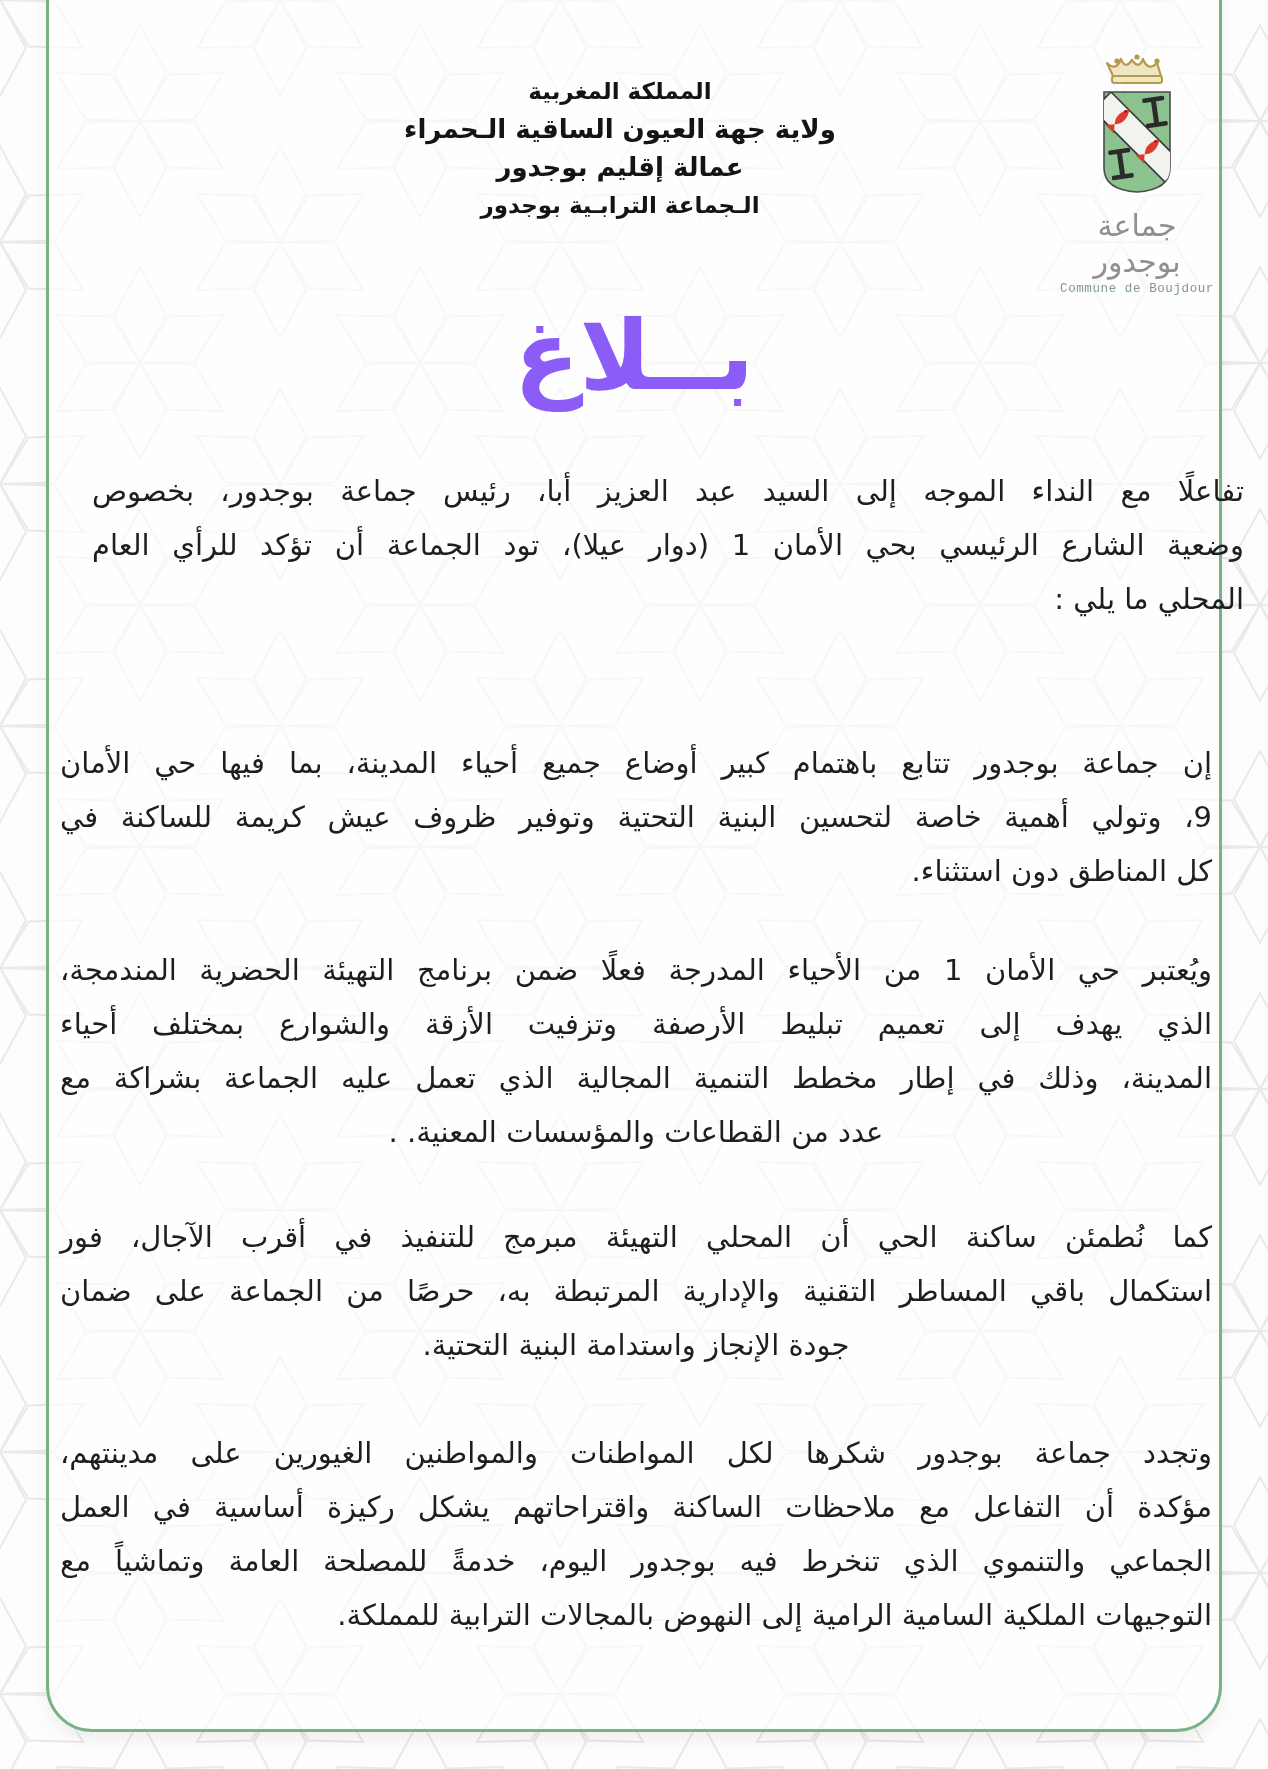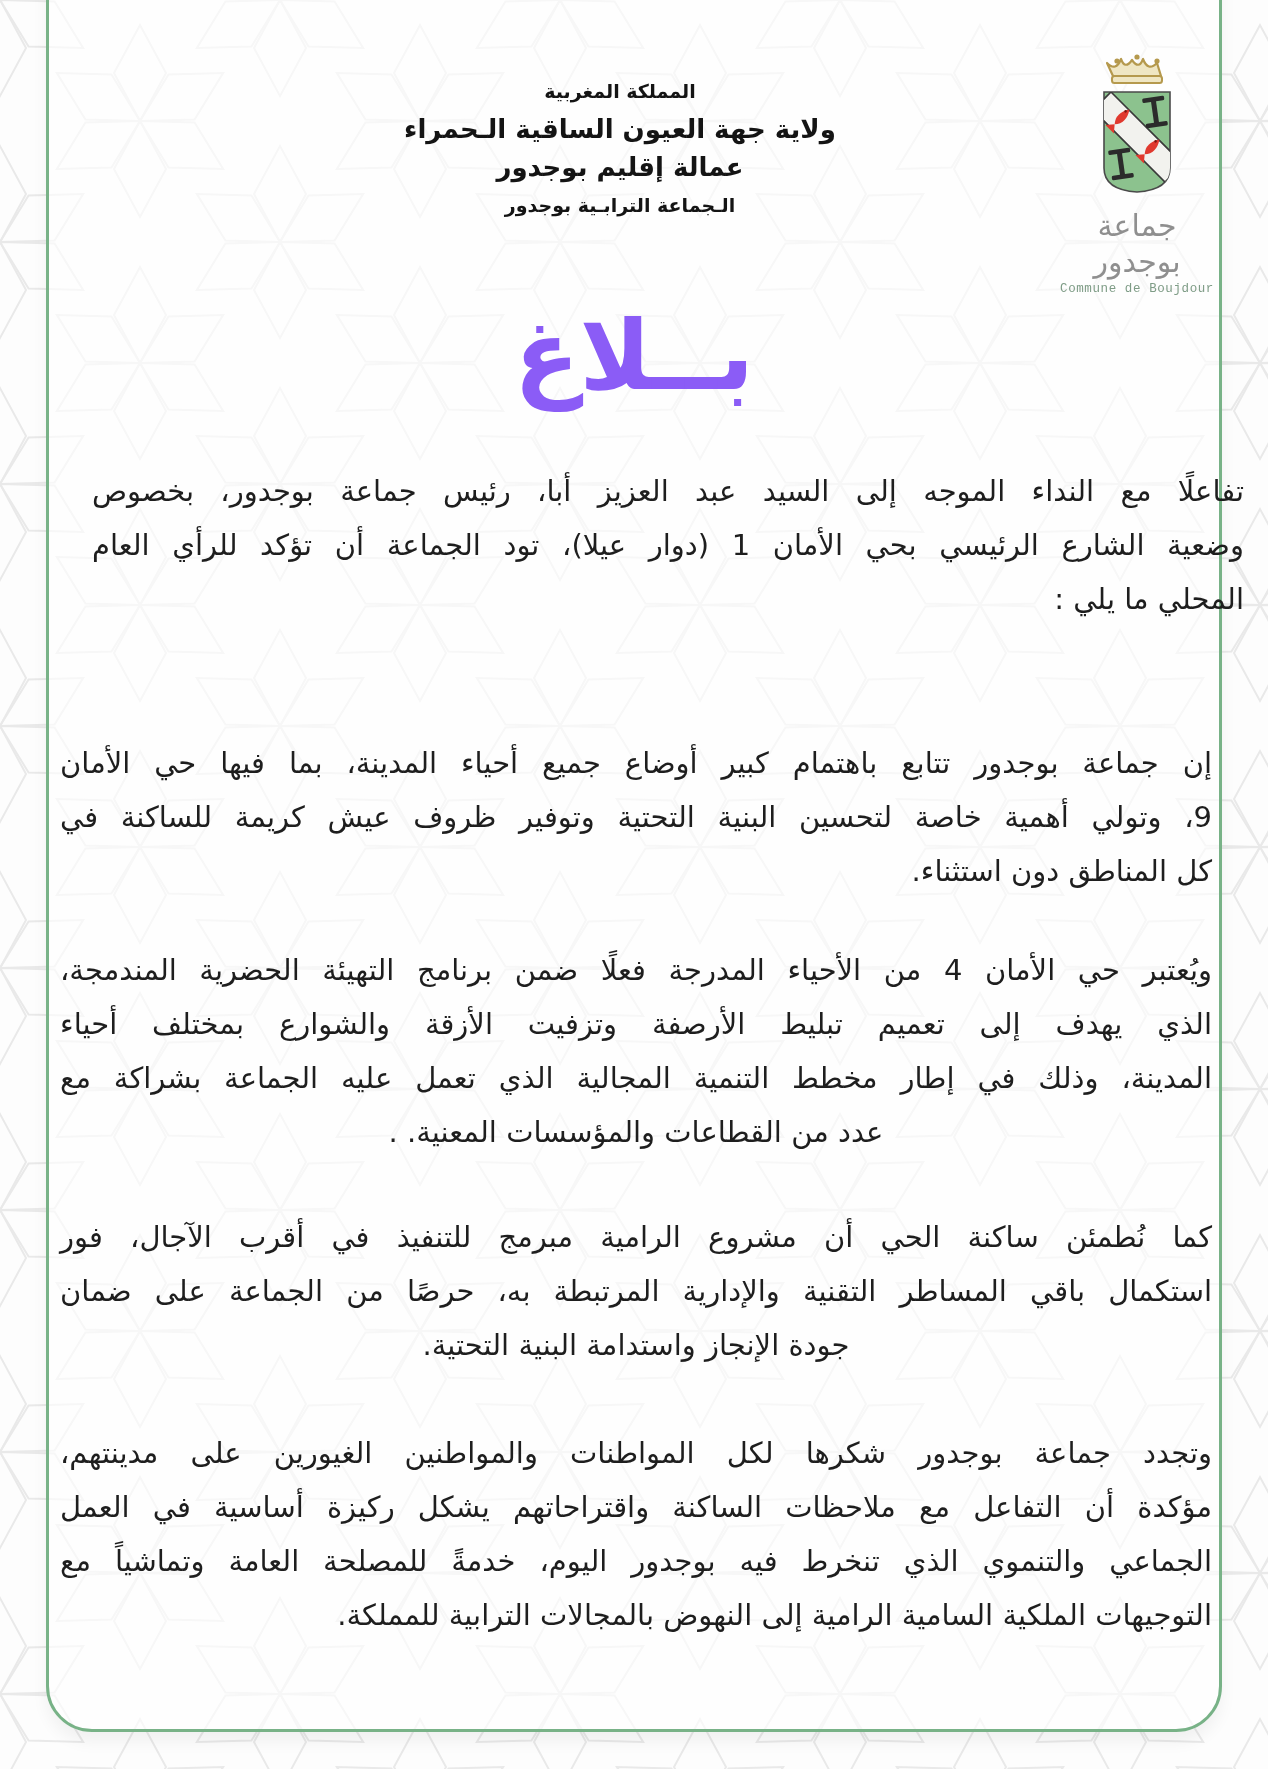--- a/index.html
+++ b/index.html
@@ -3,21 +3,21 @@
 <meta charset="utf-8">
 <style>
   html,body{margin:0;padding:0;background:#ffffff;}
   .page{position:relative;width:1268px;height:1769px;overflow:hidden;background:#fdfdfd;
         font-family:"DejaVu Sans","Liberation Sans",sans-serif;color:#1c1c1c;}
   .bg-svg{position:absolute;left:0;top:0;}
   .card{position:absolute;left:46px;top:-80px;width:1170px;height:1806px;
         border:3px solid #78B287;border-radius:46px;
         background:rgba(255,255,255,0.62);box-shadow:0 10px 16px rgba(0,0,0,0.05);}
   .header-block{position:absolute;top:72px;left:170px;width:900px;text-align:center;}
-  .hline{line-height:38px;font-size:19px;font-weight:bold;color:#141414;letter-spacing:0px;}
+  .hline{line-height:38px;font-size:23px;font-weight:bold;color:#141414;letter-spacing:0px;}
   .hline.h2{font-size:26px;}
   .logo-block{position:absolute;left:1035px;top:48px;width:156px;text-align:center;direction:rtl;margin-left:24px;}
   .logo-ar{font-size:30px;color:#8f8f8f;line-height:36px;margin-top:4px;}
   .logo-fr{font-size:12.5px;color:#7E9C86;letter-spacing:0.6px;direction:ltr;margin-top:2px;
            font-family:Liberation Mono, monospace;}
   .main-title{position:absolute;top:276px;left:0;width:100%;height:170px;
               text-align:center;font-size:96px;font-weight:bold;line-height:160px;color:#8b5cf6;}
   .para{position:absolute;left:60px;width:1152px;font-size:29px;line-height:54px;
         direction:rtl;color:#1e1e1e;}
   .p1{top:464px;margin-left:32px;} .p2{top:736px;} .p3{top:943px;} .p4{top:1210px;} .p5{top:1426px;}
@@ -120,28 +120,28 @@
     <div class="pline end-right">المحلي ما يلي :</div>
   </div>
 
   <div class="para p2">
     <div class="pline">إن جماعة بوجدور تتابع باهتمام كبير أوضاع جميع أحياء المدينة، بما فيها حي الأمان</div>
     <div class="pline">9، وتولي أهمية خاصة لتحسين البنية التحتية وتوفير ظروف عيش كريمة للساكنة في</div>
     <div class="pline end-right">كل المناطق دون استثناء.</div>
   </div>
 
   <div class="para p3">
-    <div class="pline">ويُعتبر حي الأمان 4 من الأحياء المدرجة فعلًا ضمن برنامج التهيئة الحضرية المندمجة،</div>
+    <div class="pline">ويُعتبر حي الأمان 1 من الأحياء المدرجة فعلًا ضمن برنامج التهيئة الحضرية المندمجة،</div>
     <div class="pline">الذي يهدف إلى تعميم تبليط الأرصفة وتزفيت الأزقة والشوارع بمختلف أحياء</div>
     <div class="pline">المدينة، وذلك في إطار مخطط التنمية المجالية الذي تعمل عليه الجماعة بشراكة مع</div>
     <div class="pline end-center">عدد من القطاعات والمؤسسات المعنية. .</div>
   </div>
 
   <div class="para p4">
-    <div class="pline">كما نُطمئن ساكنة الحي أن مشروع الرامية مبرمج للتنفيذ في أقرب الآجال، فور</div>
+    <div class="pline">كما نُطمئن ساكنة الحي أن المحلي التهيئة مبرمج للتنفيذ في أقرب الآجال، فور</div>
     <div class="pline">استكمال باقي المساطر التقنية والإدارية المرتبطة به، حرصًا من الجماعة على ضمان</div>
     <div class="pline end-center">جودة الإنجاز واستدامة البنية التحتية.</div>
   </div>
 
   <div class="para p5">
     <div class="pline">وتجدد جماعة بوجدور شكرها لكل المواطنات والمواطنين الغيورين على مدينتهم،</div>
     <div class="pline">مؤكدة أن التفاعل مع ملاحظات الساكنة واقتراحاتهم يشكل ركيزة أساسية في العمل</div>
     <div class="pline">الجماعي والتنموي الذي تنخرط فيه بوجدور اليوم، خدمةً للمصلحة العامة وتماشياً مع</div>
     <div class="pline end-right">التوجيهات الملكية السامية الرامية إلى النهوض بالمجالات الترابية للمملكة.</div>
   </div>

